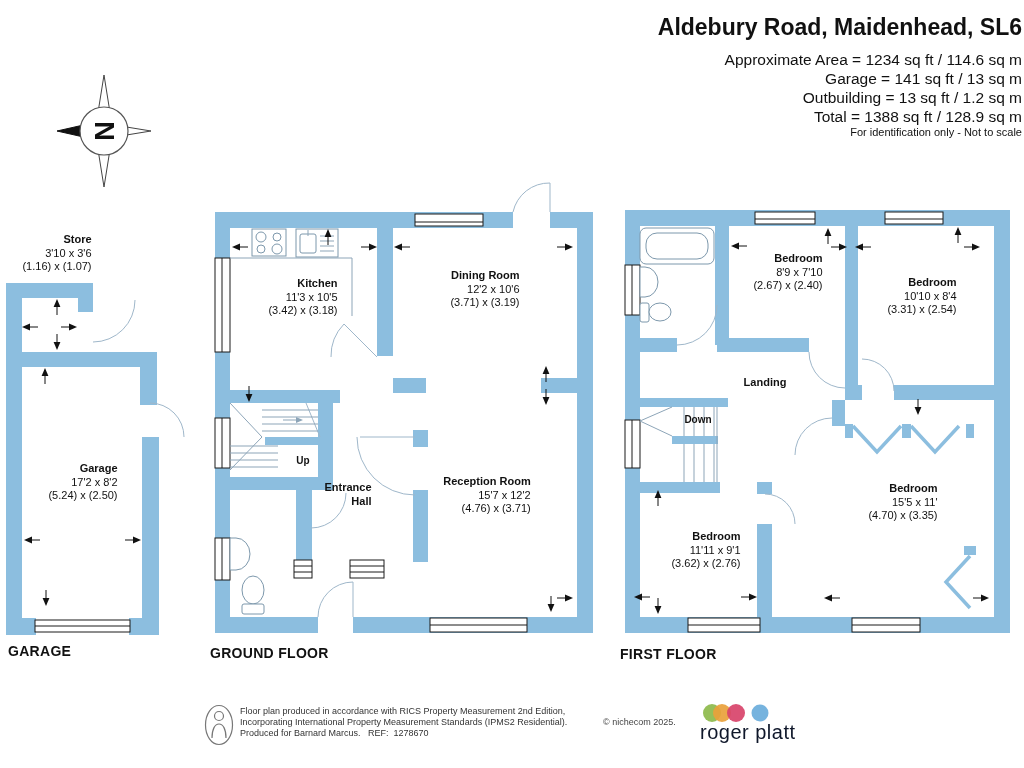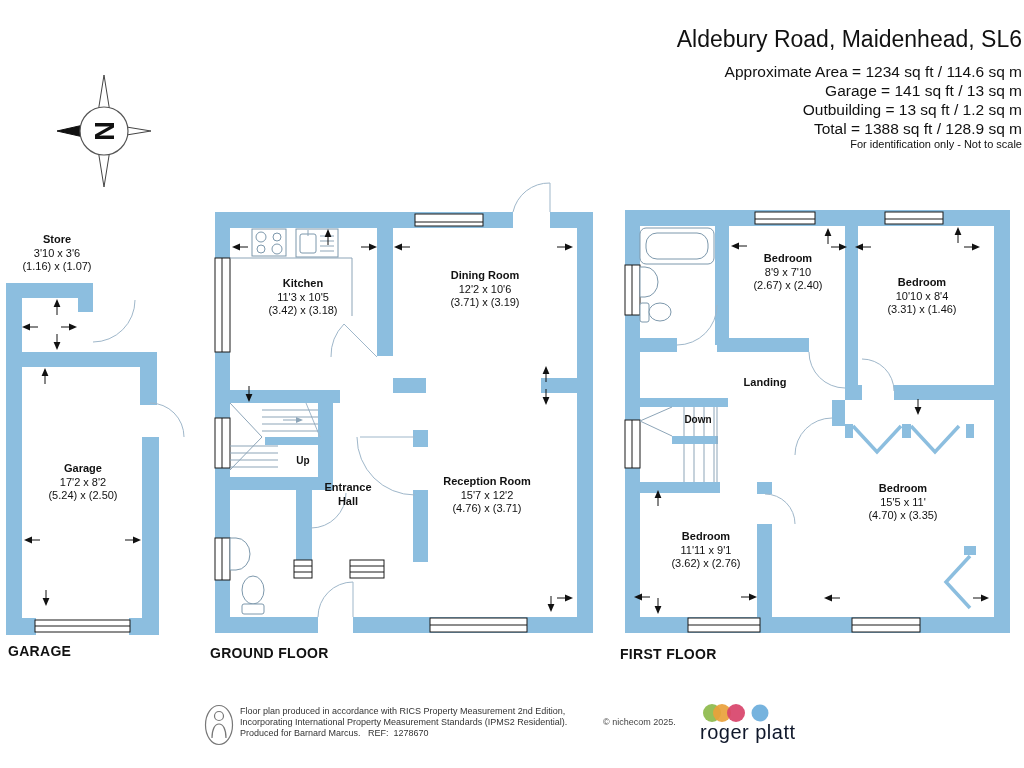--- a/index.html
+++ b/index.html
@@ -7,28 +7,28 @@
           font-family:"Liberation Sans",sans-serif;color:#111}
   svg{display:block}
   #plan{position:absolute;left:0;top:0}
   .w{fill:var(--wall,#8CBEDF)}
   .win{fill:#fff;stroke:#1a1a1a;stroke-width:1}
   .dl{stroke:#1a1a1a;stroke-width:1}
   .arc{fill:none;stroke:#9FB7CA;stroke-width:1}
   .fx{fill:#fff;stroke:#7D98AC;stroke-width:1}
   .st{stroke:#8DA5B8;stroke-width:1;fill:none}
   .zz{fill:none;stroke:var(--wall,#8CBEDF);stroke-width:3.5}
-  .rl{position:absolute;transform:translateX(-50%);text-align:center;font-size:11px;
+  .rl{position:absolute;transform:translateX(-50%);text-align:right;font-size:11px;
       line-height:13.5px;white-space:nowrap}
   .rl span{display:block}
   .rn{font-weight:bold}
   .sm{font-size:10px}
   .sec{position:absolute;font-weight:bold;font-size:14px;letter-spacing:.3px}
   .hdr{position:absolute;top:14px;right:2px;text-align:right}
-  .hdr h1{font-size:23px;margin:12px 0 9px;font-weight:normal}
+  .hdr h1{font-size:23px;margin:0 0 9px;font-weight:bold}
   .hline{font-size:15.5px;line-height:19px}
   .hnote{font-size:11px;}
   .fline{position:absolute;font-size:9px;color:#333;white-space:pre}
   .fcopy{position:absolute;font-size:9px;color:#444}
   .logo-text{position:absolute;left:700px;top:721px;font-size:20px;color:#0f172a;letter-spacing:.5px}
   .lg1{fill:var(--logo-green,#8DBA4B);opacity:.92}
   .lg2{fill:var(--logo-orange,#E9A13B);opacity:.92}
   .lg3{fill:var(--logo-red,#D8436A);opacity:.92}
   .lg4{fill:var(--logo-blue,#6FAFDC);opacity:.95}
 </style>
@@ -324,21 +324,21 @@
     <span class="rn">Up</span>
   </div>
   <div class="rl" style="left:788px;top:252px">
     <span class="rn">Bedroom</span>
     <span>8'9 x 7'10</span>
     <span>(2.67) x (2.40)</span>
   </div>
   <div class="rl" style="left:922px;top:276px">
     <span class="rn">Bedroom</span>
     <span>10'10 x 8'4</span>
-    <span>(3.31) x (1.46)</span>
+    <span>(3.31) x (2.54)</span>
   </div>
   <div class="rl" style="left:765px;top:376px">
     <span class="rn">Landing</span>
   </div>
   <div class="rl sm" style="left:698px;top:413px">
     <span class="rn">Down</span>
   </div>
   <div class="rl" style="left:706px;top:530px">
     <span class="rn">Bedroom</span>
     <span>11'11 x 9'1</span>

